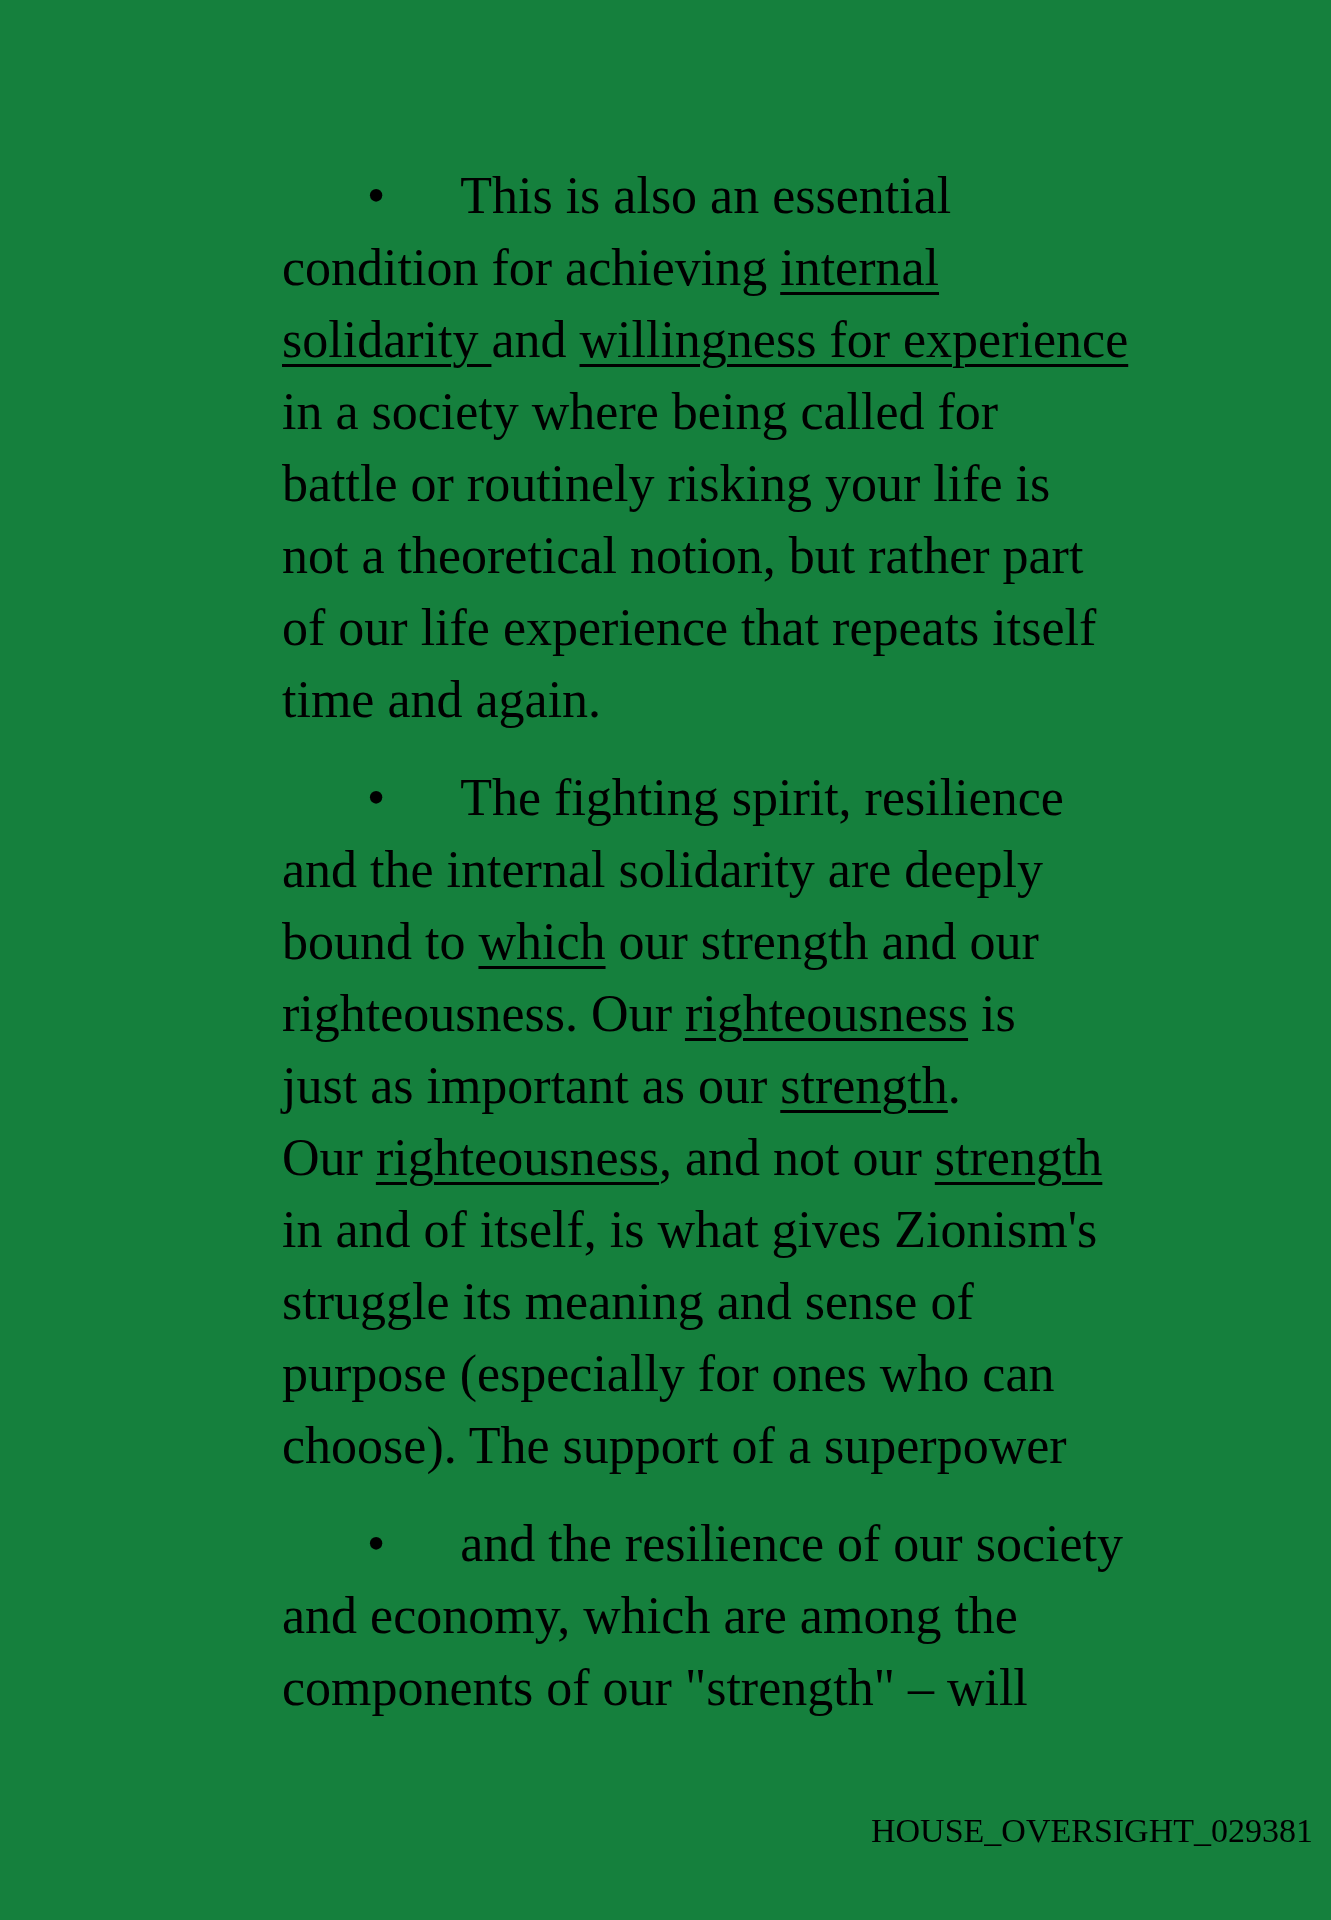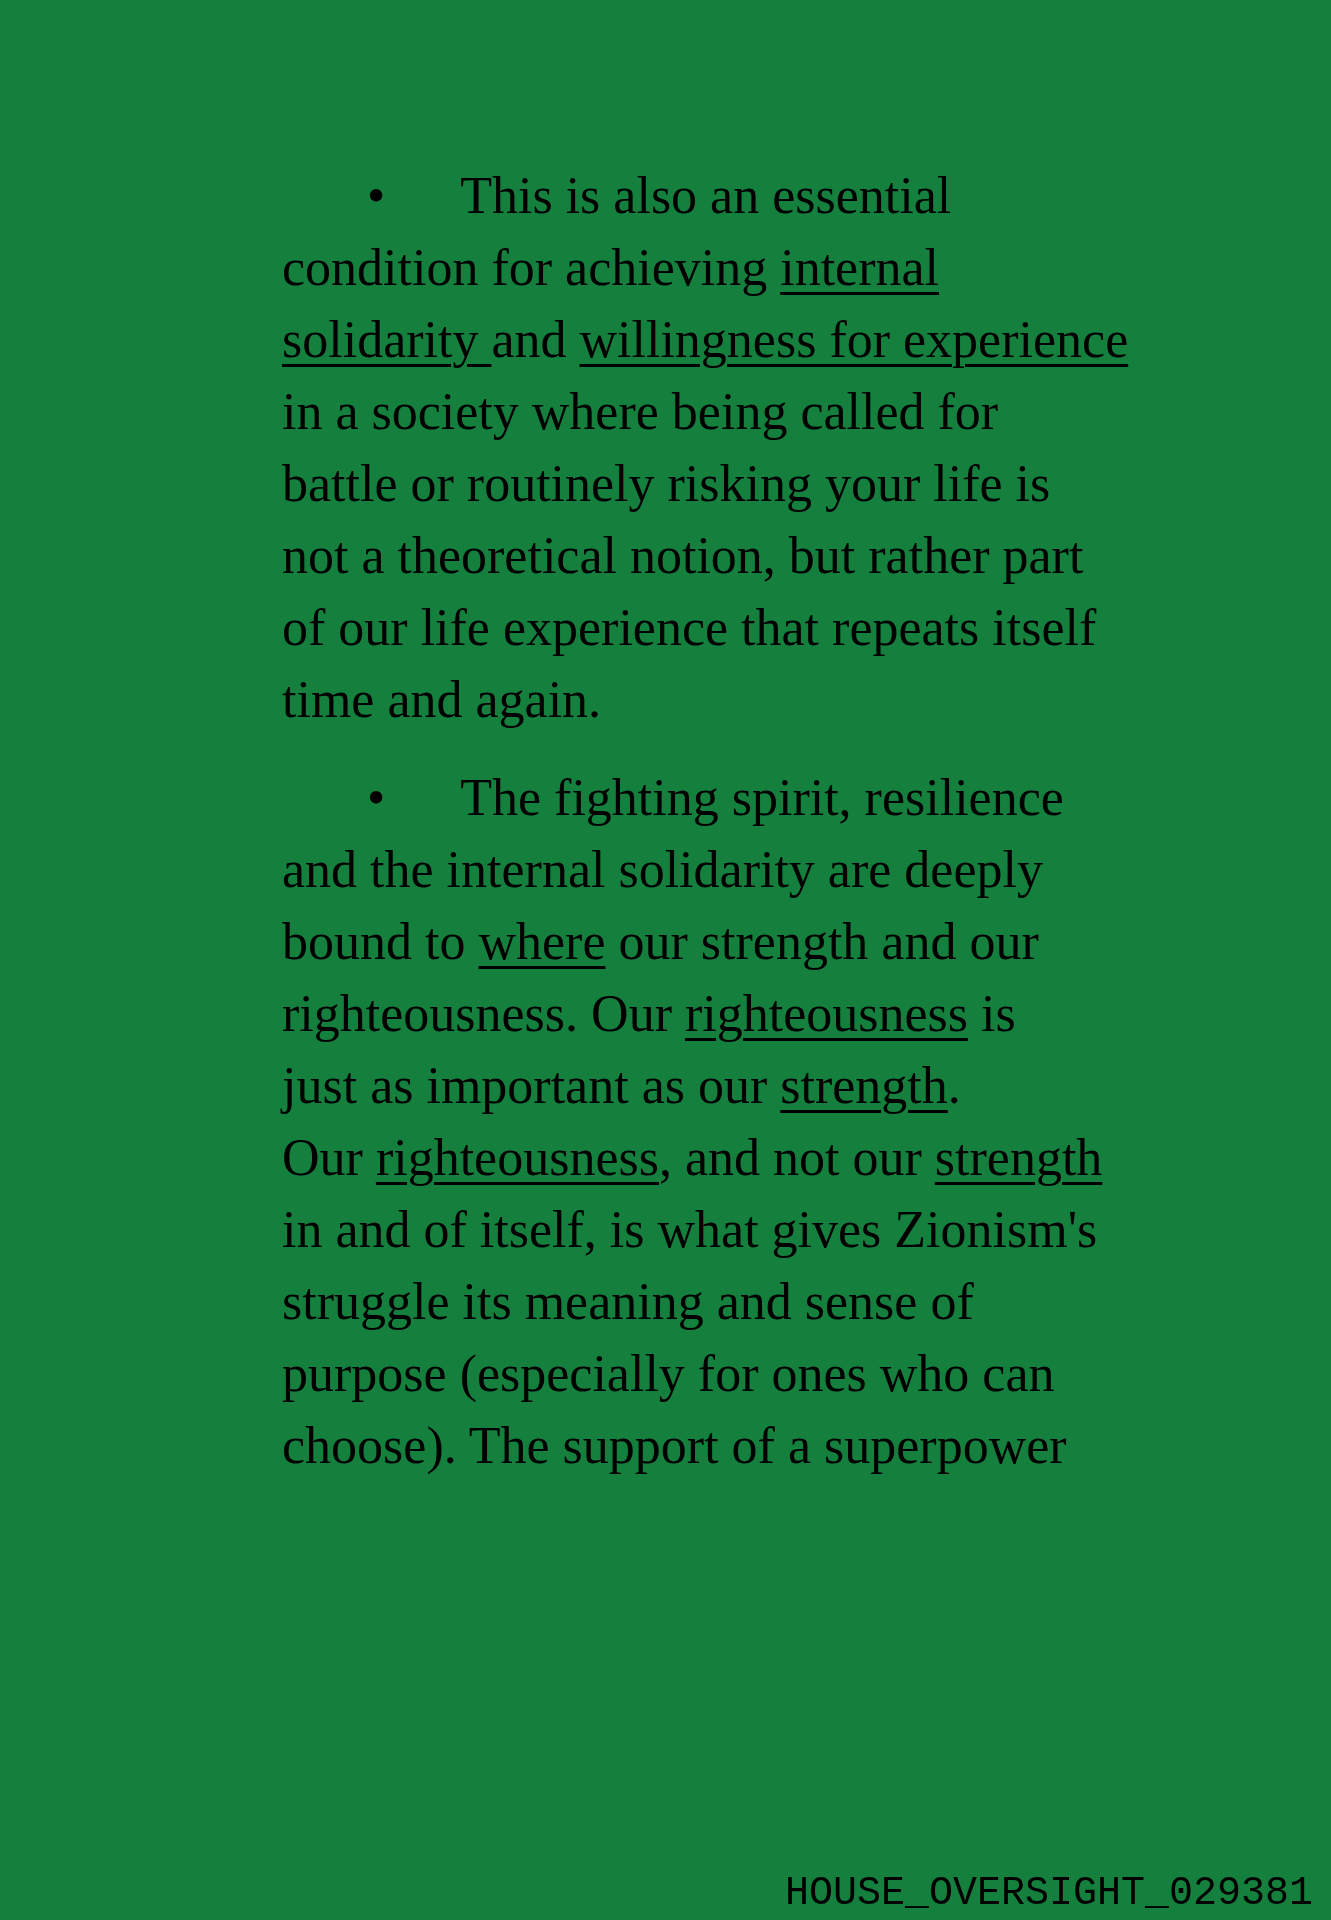--- a/index.html
+++ b/index.html
@@ -42,42 +42,44 @@
     display: inline-block;
   }
   .seg-u {
     text-decoration: underline;
     text-decoration-thickness: 3px;
     text-underline-offset: 7px;
   }
   .footer-bates {
     position: absolute;
     right: 18px;
-    top: 1874px;
-    font-family: Liberation Mono, monospace;
-    font-size: 40px;
+    top: 1811px;
+    font-family: Liberation Serif, serif;
+    font-size: 34px;
     line-height: 40px;
     color: #000000;
   }
 </style>
 </head>
 <body>
 
 <div class="page">
   <div class="body-text"><p><span class="bullet-indent"></span><span class="bullet-marker">•</span><span class="bullet-gap"></span><span class="seg">This is also an essential
 condition for achieving </span><span class="seg-u">internal
 solidarity </span><span class="seg">and </span><span class="seg-u">willingness for experience</span><span class="seg">
 in a society where being called for
 battle or routinely risking your life is
 not a theoretical notion, but rather part
 of our life experience that repeats itself
 time and again.</span></p><p><span class="bullet-indent"></span><span class="bullet-marker">•</span><span class="bullet-gap"></span><span class="seg">The fighting spirit, resilience
 and the internal solidarity are deeply
-bound to </span><span class="seg-u">where</span><span class="seg"> our strength and our
+bound to </span><span class="seg-u">which</span><span class="seg"> our strength and our
 righteousness. Our </span><span class="seg-u">righteousness</span><span class="seg"> is
 just as important as our </span><span class="seg-u">strength</span><span class="seg">.
 Our </span><span class="seg-u">righteousness</span><span class="seg">, and not our </span><span class="seg-u">strength</span><span class="seg">
 in and of itself, is what gives Zionism's
 struggle its meaning and sense of
 purpose (especially for ones who can
-choose). The support of a superpower</span></p></div>
+choose). The support of a superpower</span></p><p><span class="bullet-indent"></span><span class="bullet-marker">•</span><span class="bullet-gap"></span><span class="seg">and the resilience of our society
+and economy, which are among the
+components of our "strength" – will</span></p></div>
   <div class="footer-bates">HOUSE_OVERSIGHT_029381</div>
 </div>
 
 </body></html>

